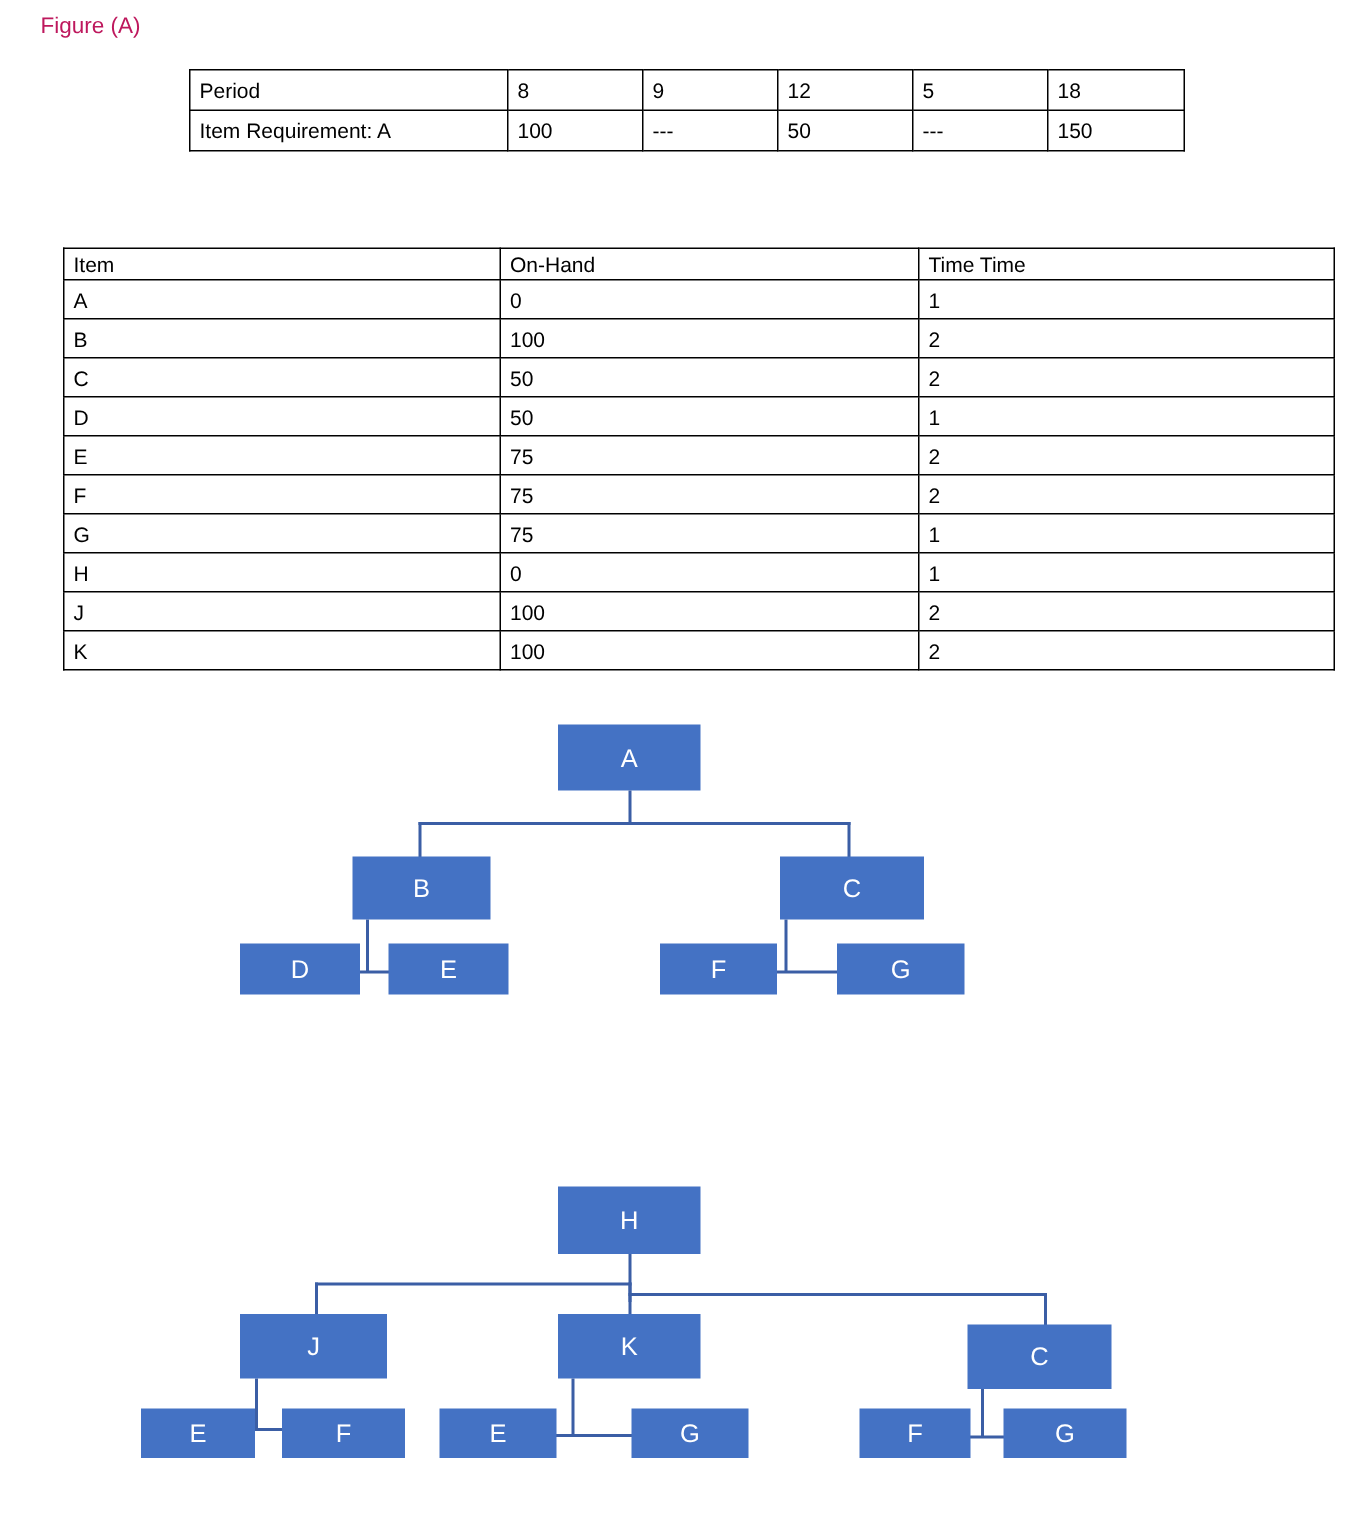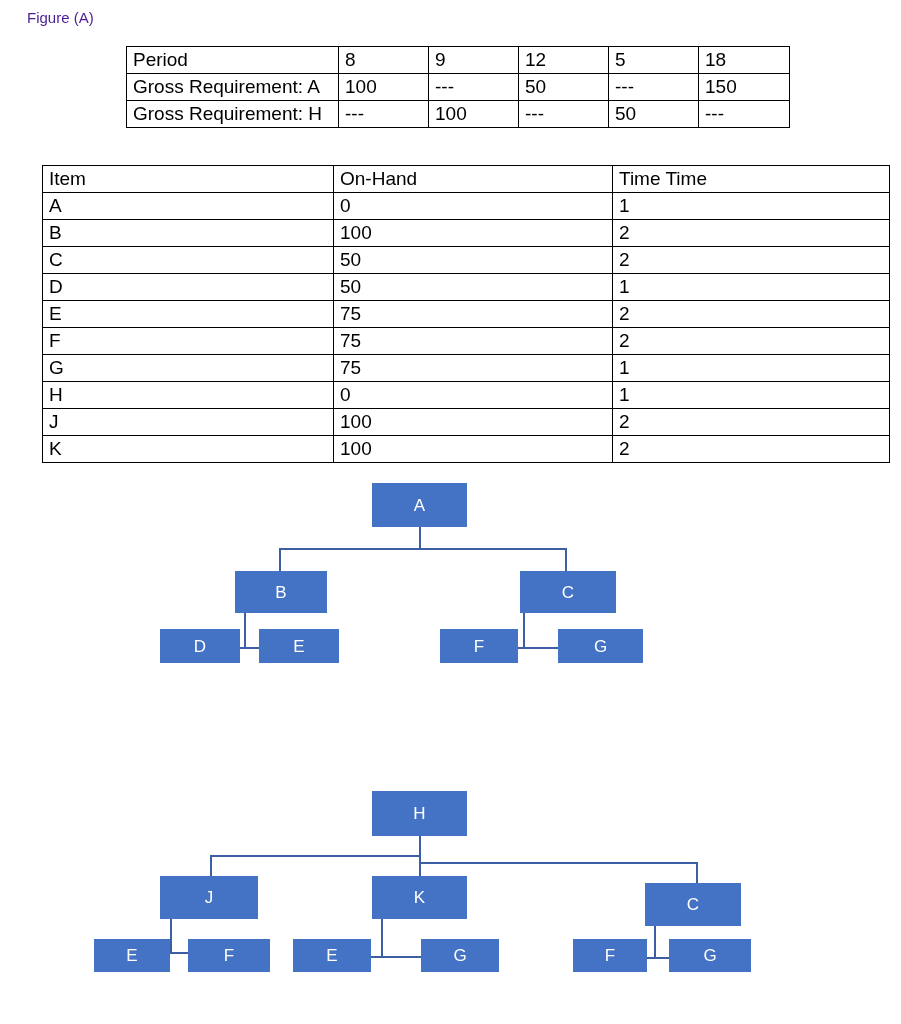--- a/index.html
+++ b/index.html
@@ -16,30 +16,30 @@
     overflow: hidden;
   }
 
   
   #figure-caption {
     position: absolute;
     left: 27px;
     top: 8px;
     font-size: 15px;
     line-height: 19px;
-    color: #4c1d95;
+    color: #be185d;
     white-space: nowrap;
   }
 
   
   .doc-table {
     position: absolute;
     border-collapse: collapse;
     table-layout: fixed;
-    font-size: 19px;
+    font-size: 14px;
     color: #000;
   }
   .doc-table td, .doc-table th {
     border: 1px solid #000000;
     padding: 2px 6px;
     text-align: left;
     font-weight: normal;
     vertical-align: middle;
     white-space: nowrap;
     overflow: hidden;
@@ -105,34 +105,26 @@
   <tbody>
     <tr>
       <td>Period</td>
       <td>8</td>
       <td>9</td>
       <td>12</td>
       <td>5</td>
       <td>18</td>
     </tr>
     <tr>
-      <td>Gross Requirement: A</td>
+      <td>Item Requirement: A</td>
       <td>100</td>
       <td>---</td>
       <td>50</td>
       <td>---</td>
       <td>150</td>
-    </tr>
-    <tr>
-      <td>Gross Requirement: H</td>
-      <td>---</td>
-      <td>100</td>
-      <td>---</td>
-      <td>50</td>
-      <td>---</td>
     </tr>
   </tbody>
 </table>
 
 <table class="doc-table" id="item-table">
   <colgroup>
     <col style="width:291px">
       <col style="width:279px">
       <col style="width:277px">
   </colgroup>

